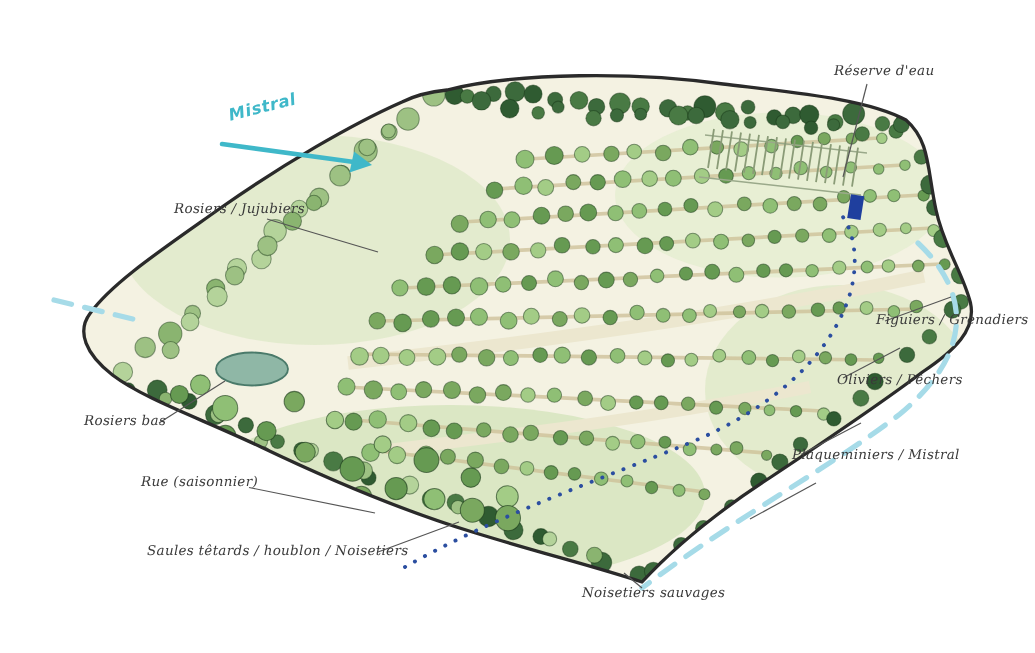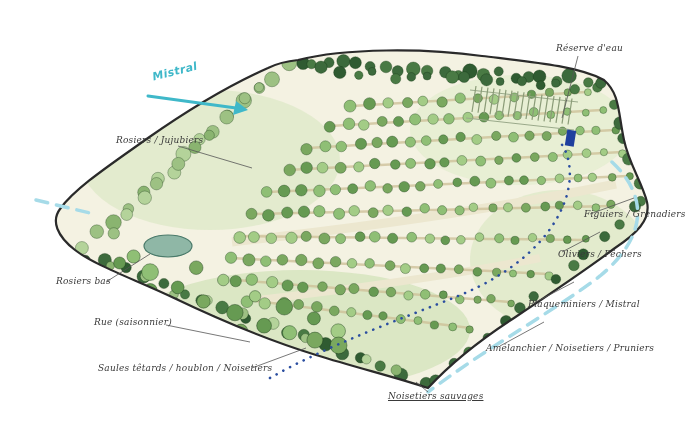--- a/index.html
+++ b/index.html
@@ -16,21 +16,21 @@
     font-family:"DejaVu Sans",sans-serif;font-weight:bold;font-style:italic;
     font-size:11px;transform:rotate(-14deg);letter-spacing:.4px;
   }
   .p-mistral{left:152px;top:66px;}
   .p-reserve{left:556px;top:44px;}
   .p-rosiers{left:96px;top:136px;margin-left:20px;}
   .p-figuiers{left:584px;top:210px;text-align:center;}
   .p-oliviers{left:558px;top:250px;}
   .p-plaqueminiers{left:528px;top:300px;}
   .p-amelanchier{left:486px;top:344px;}
-  .p-noisetiers{left:388px;top:392px;text-decoration:underline;}
+  .p-noisetiers{left:388px;top:392px;}
   .p-saules{left:98px;top:364px;}
   .p-rue{left:94px;top:318px;}
   .p-bassin{left:56px;top:277px;}
 </style>
 </head>
 <body>
 
 <div class="stage">
 
   <svg id="plan-svg" width="690" height="435" viewBox="0 0 690 435">
@@ -427,19 +427,18 @@
       <polygon points="248,110 233,115 236,101" fill="#3fb8c9"></polygon>
     </g>
   </svg>
 
   <div class="lbl lbl-mistral p-mistral" style="color: rgb(63, 184, 201);">Mistral</div>
   <div class="lbl p-reserve">Réserve d'eau</div>
   <div class="lbl p-rosiers">Rosiers / Jujubiers</div>
   <div class="lbl p-figuiers">Figuiers / Grenadiers</div>
   <div class="lbl p-oliviers">Oliviers / Pêchers</div>
   <div class="lbl p-plaqueminiers">Plaqueminiers / Mistral</div>
-  <div class="lbl p-amelanchier">Amélanchier / Noisetiers / Pruniers</div>
   <div class="lbl p-noisetiers">Noisetiers sauvages</div>
   <div class="lbl p-saules">Saules têtards / houblon / Noisetiers</div>
   <div class="lbl p-rue">Rue (saisonnier)</div>
   <div class="lbl p-bassin">Rosiers bas</div>
 
 </div>
 
 </body></html>

